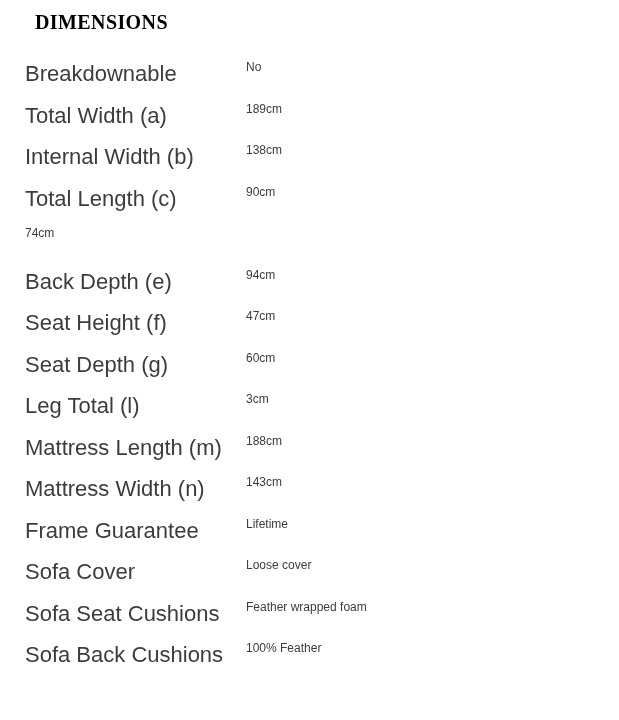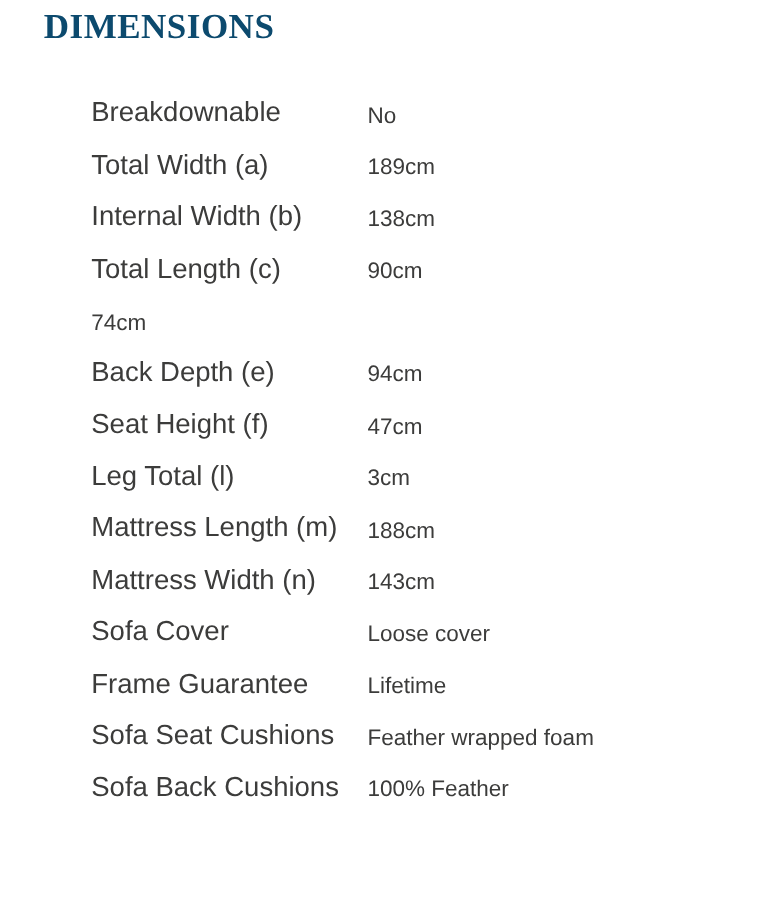--- a/index.html
+++ b/index.html
@@ -21,47 +21,46 @@
     height: 720px;
     background: #ffffff;
   }
   .section-title {
     position: absolute;
     top: 7px;
     left: 35px;
     margin: 0;
     font-family: "Liberation Serif", serif;
     font-weight: 700;
-    font-size: 28px;
+    font-size: 20px;
     line-height: 30px;
     letter-spacing: 0.4px;
-    color: #0c4a6e;
+    color: #000000;
   }
   .spec-table {
     position: absolute;
     top: 61px;
     left: 25px;
     right: 0;
   }
   .spec-row {
     display: flex;
-    align-items: flex-end;
+    align-items: flex-start;
     height: 41.5px;
-    margin-left: 48px;
   }
   .spec-label {
     flex: 0 0 221px;
     width: 221px;
     font-size: 22px;
     line-height: 1.15;
     color: #3c3c3b;
     white-space: nowrap;
   }
   .spec-value {
-    font-size: 18px;
+    font-size: 12px;
     line-height: 1.15;
     color: #3c3c3b;
     white-space: nowrap;
   }
 </style>
 </head>
 <body>
 
 <div class="panel">
   <h2 class="section-title">DIMENSIONS</h2>
@@ -87,38 +86,42 @@
       </div>
       <div class="spec-row">
         <span class="spec-label">Back Depth (e)</span>
         <span class="spec-value">94cm</span>
       </div>
       <div class="spec-row">
         <span class="spec-label">Seat Height (f)</span>
         <span class="spec-value">47cm</span>
       </div>
       <div class="spec-row">
+        <span class="spec-label">Seat Depth (g)</span>
+        <span class="spec-value">60cm</span>
+      </div>
+      <div class="spec-row">
         <span class="spec-label">Leg Total (l)</span>
         <span class="spec-value">3cm</span>
       </div>
       <div class="spec-row">
         <span class="spec-label">Mattress Length (m)</span>
         <span class="spec-value">188cm</span>
       </div>
       <div class="spec-row">
         <span class="spec-label">Mattress Width (n)</span>
         <span class="spec-value">143cm</span>
       </div>
       <div class="spec-row">
+        <span class="spec-label">Frame Guarantee</span>
+        <span class="spec-value">Lifetime</span>
+      </div>
+      <div class="spec-row">
         <span class="spec-label">Sofa Cover</span>
         <span class="spec-value">Loose cover</span>
-      </div>
-      <div class="spec-row">
-        <span class="spec-label">Frame Guarantee</span>
-        <span class="spec-value">Lifetime</span>
       </div>
       <div class="spec-row">
         <span class="spec-label">Sofa Seat Cushions</span>
         <span class="spec-value">Feather wrapped foam</span>
       </div>
       <div class="spec-row">
         <span class="spec-label">Sofa Back Cushions</span>
         <span class="spec-value">100% Feather</span>
       </div>
     </div>

